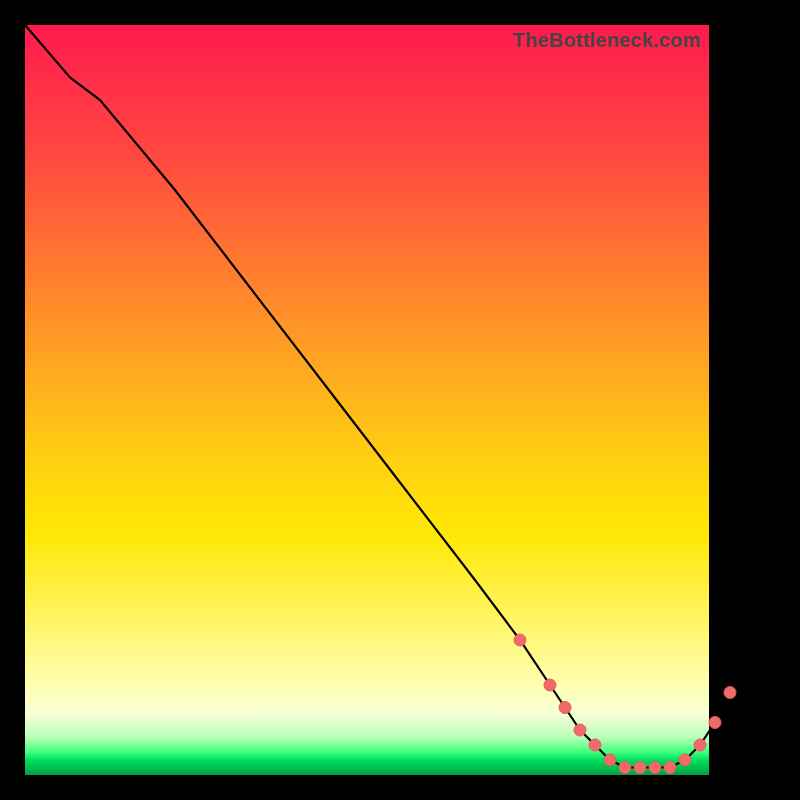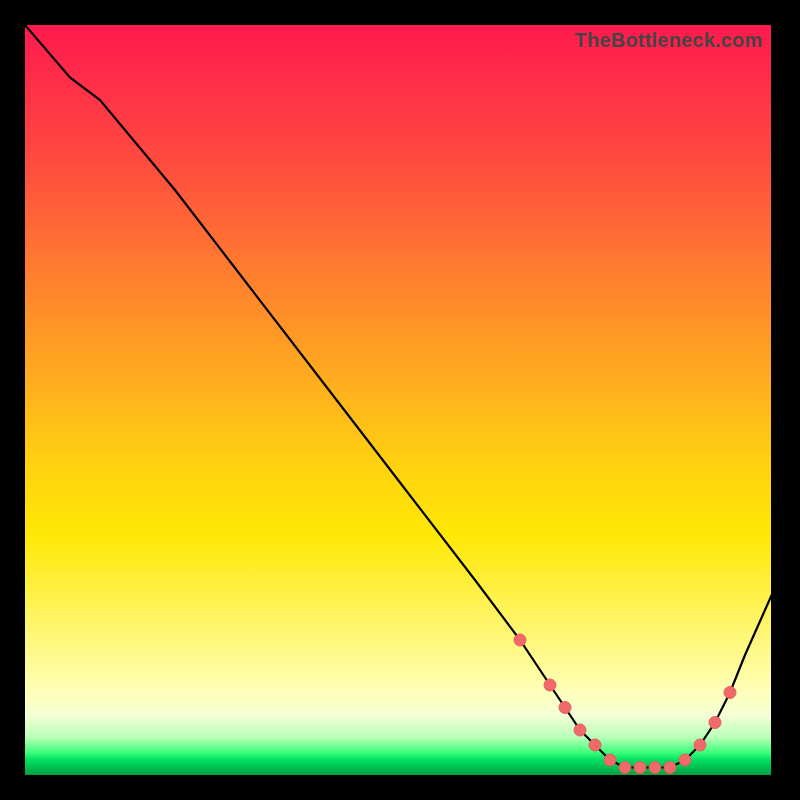--- a/index.html
+++ b/index.html
@@ -14,21 +14,21 @@
   .frame {
     position: relative;
     width: 800px;
     height: 800px;
     background: #000;
   }
   .plot {
     position: absolute;
     left: 25px;
     top: 25px;
-    width: 746px;
+    width: 684px;
     height: 750px;
     
     background: linear-gradient(
       to bottom,
       #ff1a4d 0%,
       #ff2a4a 6%,
       #ff4a3f 18%,
       #ff7a30 32%,
       #ffa820 46%,
       #ffd010 58%,

